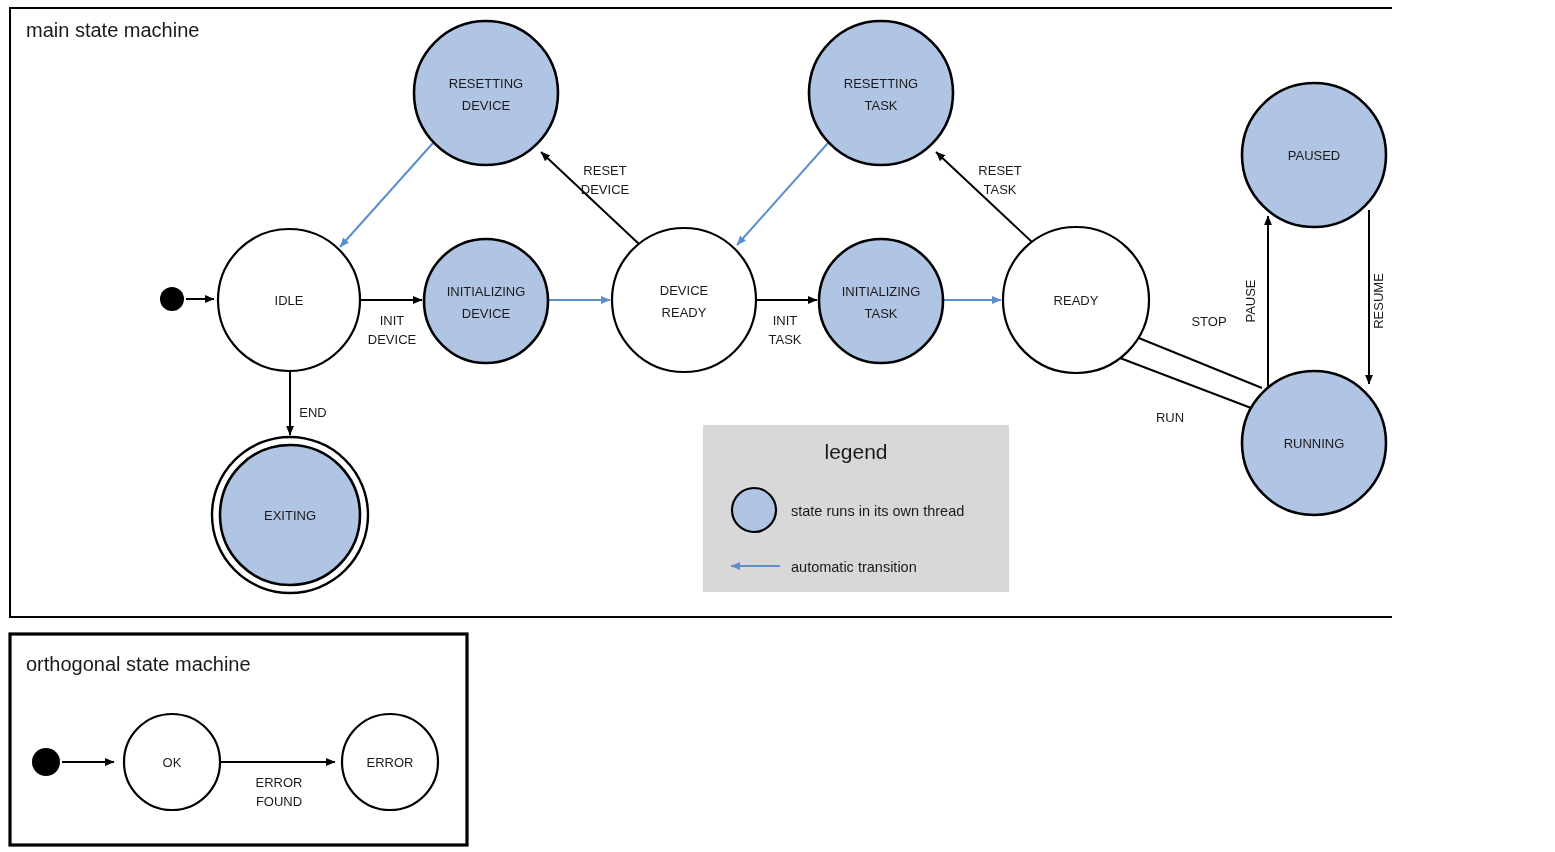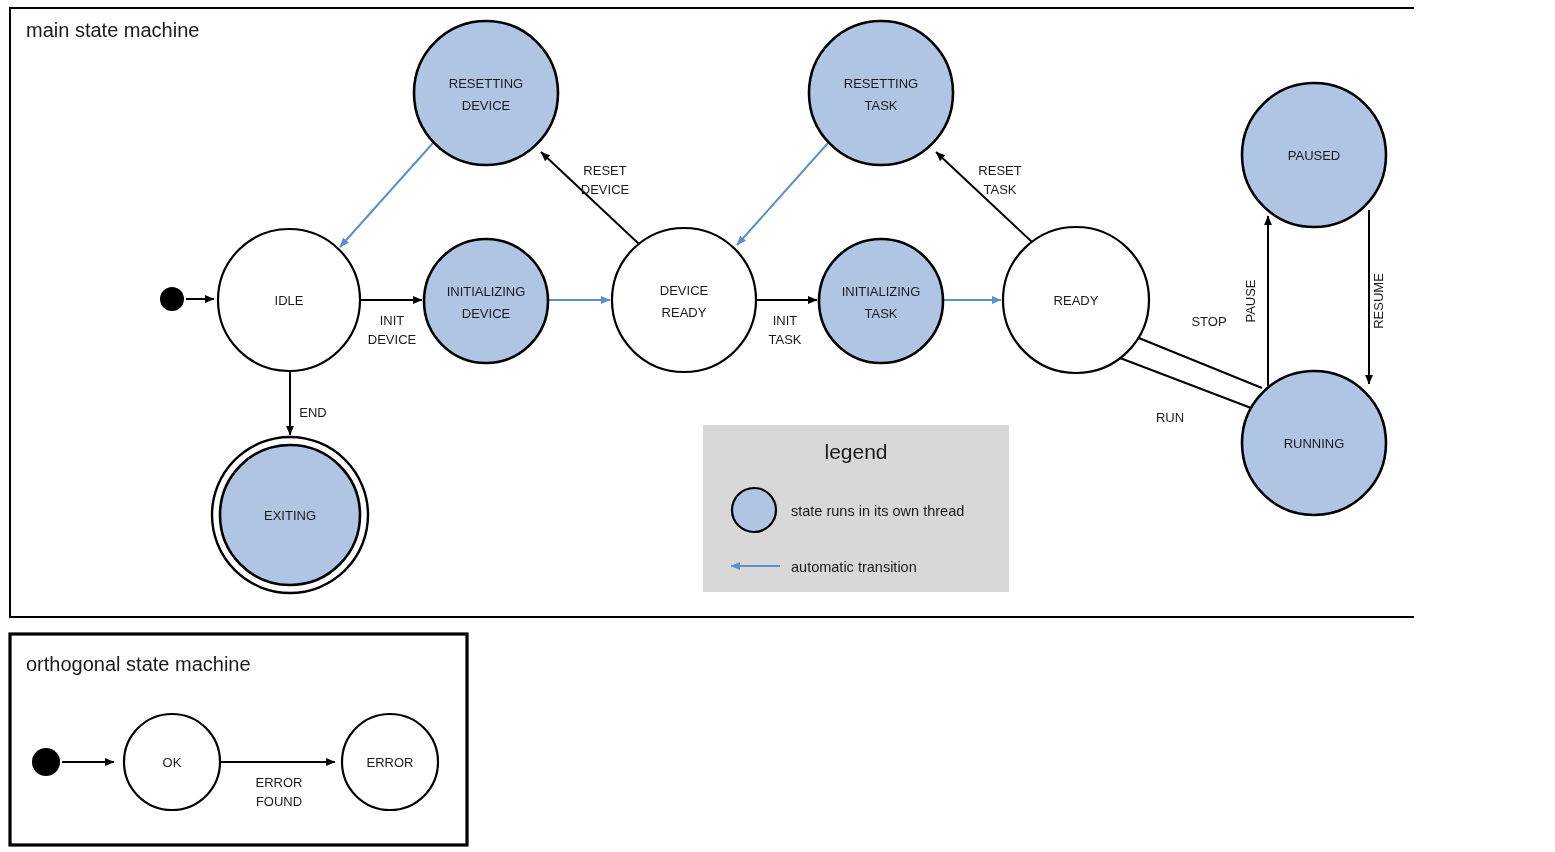--- a/index.html
+++ b/index.html
@@ -1,18 +1,18 @@
 <!DOCTYPE html>
 <html><head>
 <meta charset="utf-8">
 <style>
   html,body{margin:0;padding:0;background:#ffffff;}
   body{width:1555px;height:852px;position:relative;
        font-family:"Liberation Sans", sans-serif;}
-  #stage{position:relative;width:1392px;height:852px;overflow:hidden;padding-left:22px;}
+  #stage{position:relative;width:1392px;height:852px;overflow:hidden;}
   svg{position:absolute;left:0;top:0;width:1555px;height:852px;}
   .container-title{font-size:20px;fill:#1a1a1a;}
   .state-label{font-size:13px;fill:#1a1a1a;text-anchor:middle;}
   .trans-label{font-size:13px;fill:#1a1a1a;text-anchor:middle;}
   .legend-title{font-size:21px;fill:#1a1a1a;text-anchor:middle;}
   .legend-text{font-size:14.5px;fill:#1a1a1a;}
   .plain-state{fill:#ffffff;stroke:#000000;stroke-width:2.2;}
   .thread-state{stroke:#000000;stroke-width:2.6;}
   .final-ring{fill:none;stroke:#000000;stroke-width:2.4;}
   .edge{fill:none;stroke:#000000;stroke-width:2;}

